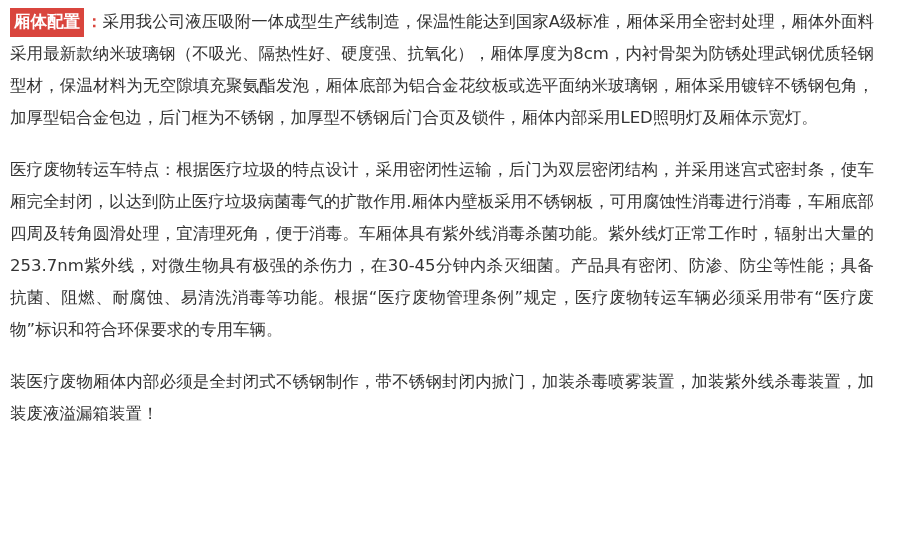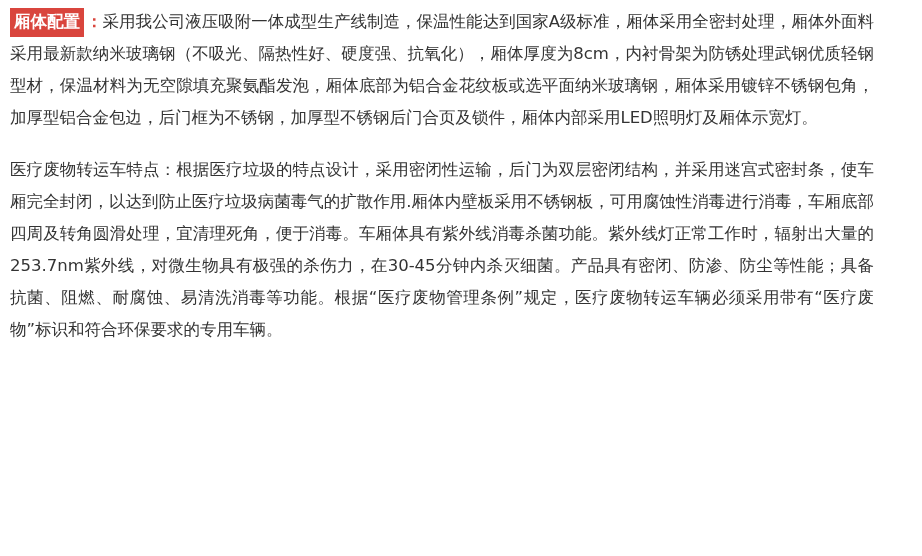--- a/index.html
+++ b/index.html
@@ -65,15 +65,18 @@
 
   <p class="para">
     <span class="heading-label">厢体配置</span><span class="heading-colon">：</span><span class="body-text">采用我公司液压吸附一体成型生产线制造，保温性能达到国家A级标准，厢体采用全密封处理，厢体外面料采用最新款纳米玻璃钢（不吸光、隔热性好、硬度强、抗氧化），厢体厚度为8cm，内衬骨架为防锈处理武钢优质轻钢型材，保温材料为无空隙填充聚氨酯发泡，厢体底部为铝合金花纹板或选平面纳米玻璃钢，厢体采用镀锌不锈钢包角，加厚型铝合金包边，后门框为不锈钢，加厚型不锈钢后门合页及锁件，厢体内部采用LED照明灯及厢体示宽灯。</span>
   </p>
 
 
   <p class="para">
     <span class="body-text">医疗废物转运车特点：根据医疗垃圾的特点设计，采用密闭性运输，后门为双层密闭结构，并采用迷宫式密封条，使车厢完全封闭，以达到防止医疗垃圾病菌毒气的扩散作用.厢体内壁板采用不锈钢板，可用腐蚀性消毒进行消毒，车厢底部四周及转角圆滑处理，宜清理死角，便于消毒。车厢体具有紫外线消毒杀菌功能。紫外线灯正常工作时，辐射出大量的253.7nm紫外线，对微生物具有极强的杀伤力，在30-45分钟内杀灭细菌。产品具有密闭、防渗、防尘等性能；具备抗菌、阻燃、耐腐蚀、易清洗消毒等功能。根据“医疗废物管理条例”规定，医疗废物转运车辆必须采用带有“医疗废物”标识和符合环保要求的专用车辆。</span>
   </p>
 
+  <p class="para last">
+    <span class="body-text">装医疗废物厢体内部必须是全封闭式不锈钢制作，带不锈钢封闭内掀门，加装杀毒喷雾装置，加装紫外线杀毒装置，加装废液溢漏箱装置！</span>
+  </p>
 
   <div class="scrollbar"></div>
 </div>
 
 </body></html>

